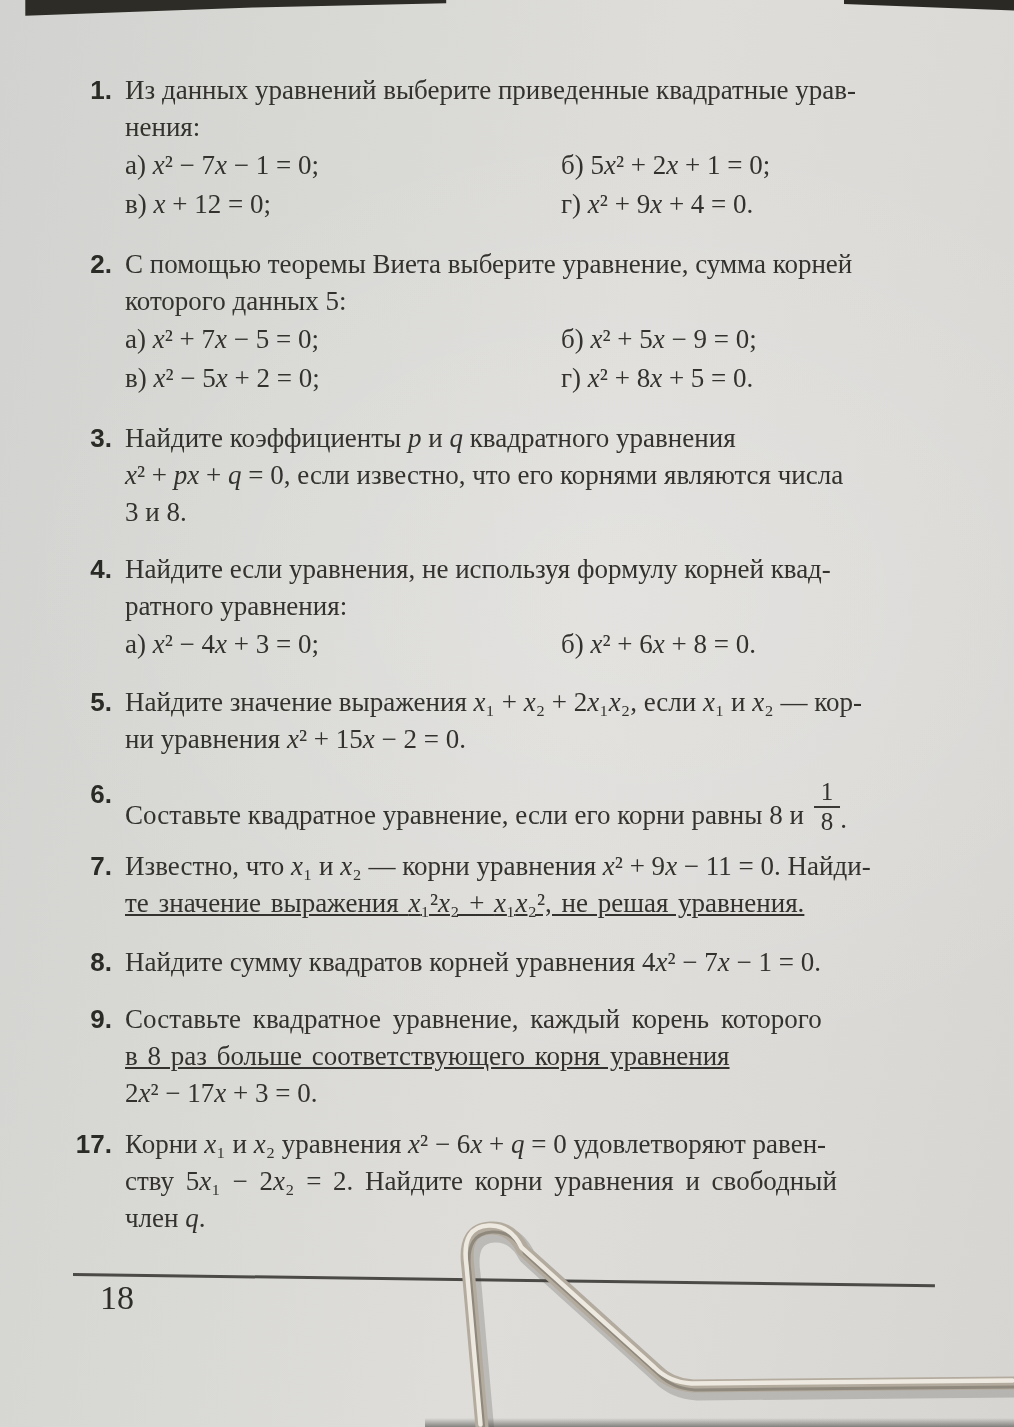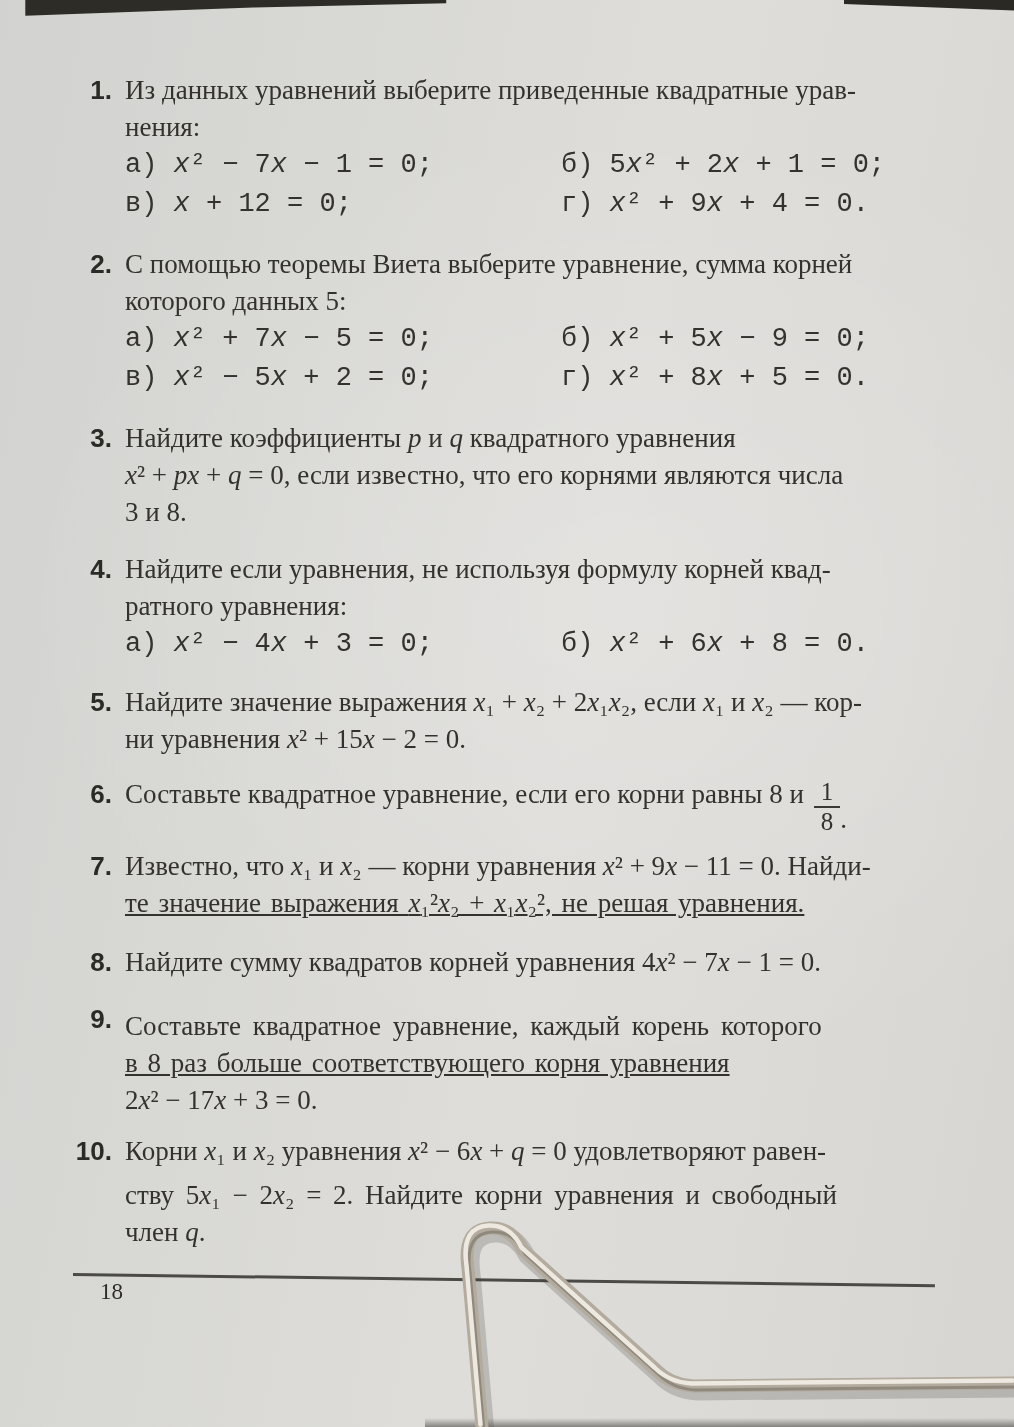--- a/index.html
+++ b/index.html
@@ -40,45 +40,44 @@
     font-size: 27px; line-height: 37px;
   }
   .problem { display: flex; }
   .pnum {
     flex: 0 0 46px; text-align: right; padding-right: 13px;
     font-family: "Liberation Sans", "DejaVu Sans", sans-serif;
     font-weight: bold; font-size: 26px; color: #2a2a27;
   }
   .pbody { flex: 1 1 auto; min-width: 0; }
   .line { display: block; }
-  .ws1 { word-spacing: 5px; margin-top: 7px; }
+  .ws1 { word-spacing: 5px; }
   .ws2 { word-spacing: 3px; text-decoration: underline; }
   i { font-style: italic; }
   .options {
     display: grid; grid-template-columns: 436px 1fr;
     line-height: 39px;
-    font-family: Liberation Mono, monospace;
-  }
-  .fracline { display: flex; align-items: flex-start; }
+  }
+  .fracline { display: flex; align-items: flex-end; }
   .frac {
     display: inline-flex; flex-direction: column; align-items: center;
     margin-left: 10px; font-size: 25px; line-height: 28px;
     transform: translateY(2px);
   }
   .frac .fnum { padding: 0 7px; }
   .frac .fden { border-top: 2px solid #3a3935; padding: 0 7px; }
   .frac-period { align-self: flex-end; transform: translateY(4px); }
   
   .footer-rule {
     position: absolute; left: 73px; top: 1273px; width: 862px; height: 2.6px;
     background: #4b4a46; transform: rotate(0.75deg); transform-origin: left center;
   }
   .page-number {
     position: absolute; left: 100px; top: 1279px;
-    font-size: 23px; color: #2e2d2a;
+    font-size: 34px; color: #2e2d2a;
   }
   .wire { position: absolute; left: 0; top: 0; pointer-events: none; }
 </style>
 </head>
 <body>
 
 <div class="page">
 
   <div class="edge-top-left"></div>
   <div class="edge-top-right"></div>
@@ -175,21 +174,21 @@
     <div class="problem" style="margin-bottom:14px">
       <div class="pnum">9.</div>
       <div class="pbody">
         <span class="line ws1">Составьте квадратное уравнение, каждый корень которого</span>
         <span class="line ws2">в 8 раз больше соответствующего корня уравнения</span>
         <span class="line">2<i>x</i>² − 17<i>x</i> + 3 = 0.</span>
       </div>
     </div>
 
     <div class="problem">
-      <div class="pnum">10.</div>
+      <div class="pnum">17.</div>
       <div class="pbody">
         <span class="line">Корни <i>x</i>₁ и <i>x</i>₂ уравнения <i>x</i>² − 6<i>x</i> + <i>q</i> = 0 удовлетворяют равен-</span>
         <span class="line ws1">ству 5<i>x</i>₁ − 2<i>x</i>₂ = 2. Найдите корни уравнения и свободный</span>
         <span class="line">член <i>q</i>.</span>
       </div>
     </div>
 
   </div>
 
   <div class="footer-rule"></div>

